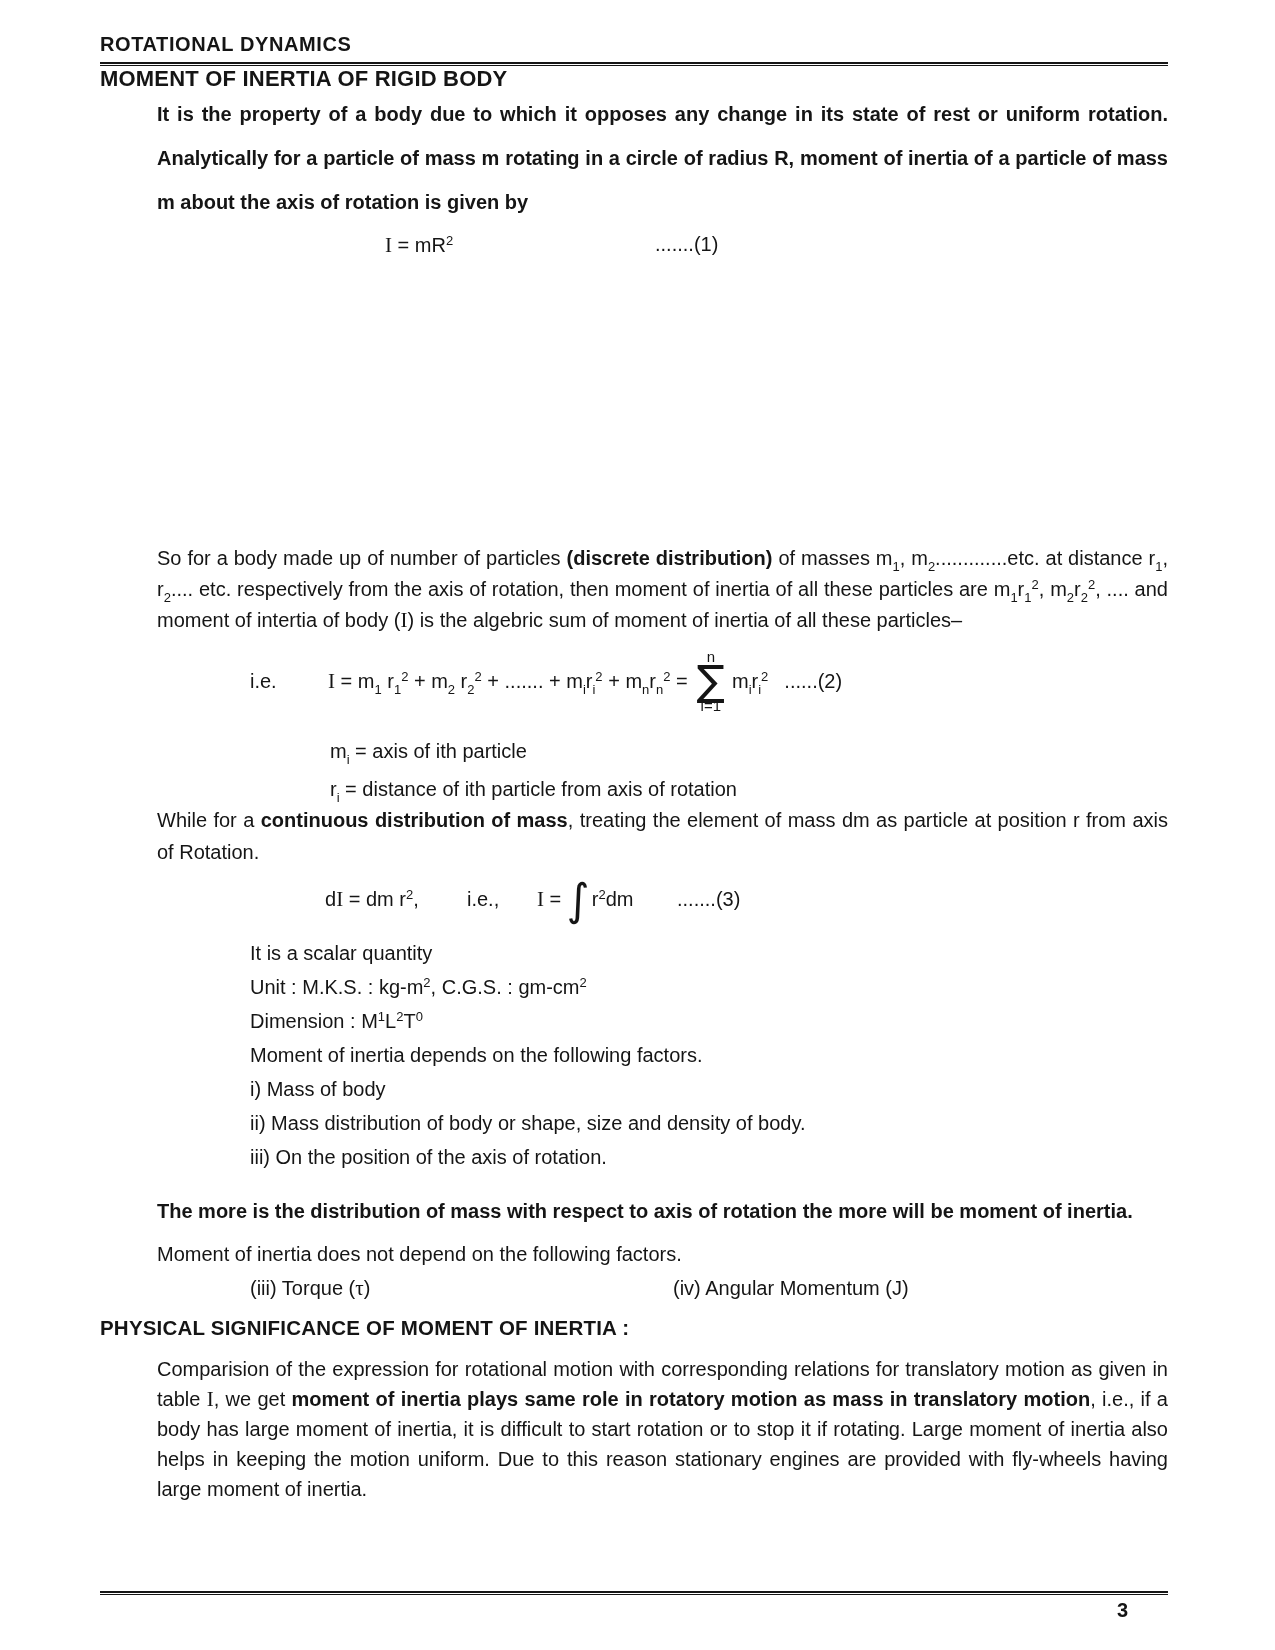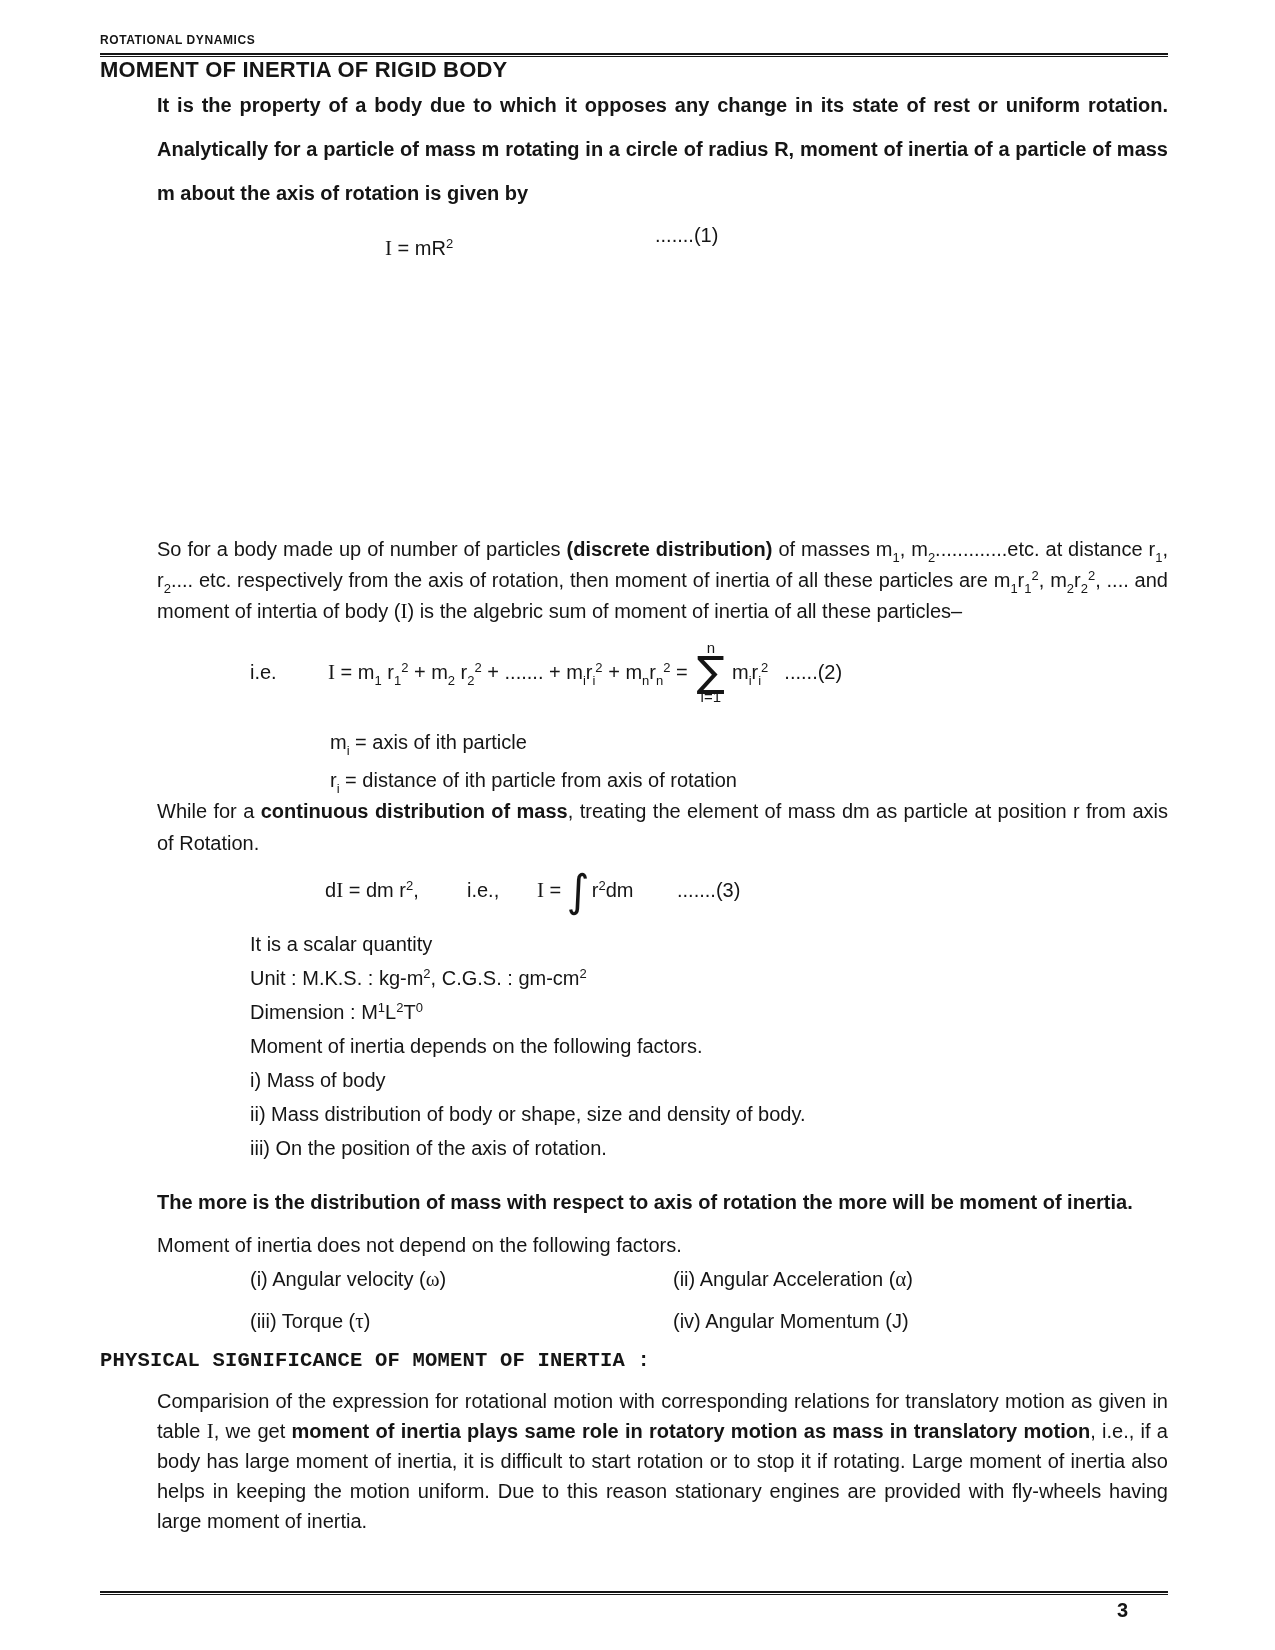--- a/index.html
+++ b/index.html
@@ -4,35 +4,35 @@
 <style>
   * { margin:0; padding:0; box-sizing:border-box; }
   html,body { background:#ffffff; }
   body {
     width:1275px; height:1650px; position:relative; overflow:hidden;
     font-family:"Liberation Sans", sans-serif;
     font-size:20px; color:#151515;
   }
   .content { position:absolute; left:100px; right:107px; top:0; }
 
-  .doc-header { margin-top:33px; font-size:12px; font-weight:bold; letter-spacing:0.6px; }
+  .doc-header { margin-top:33px; font-size:20px; font-weight:bold; letter-spacing:0.6px; }
   .rule { margin-top:6px; height:4px; border-top:2px solid #161616; border-bottom:1px solid #161616; }
 
   .h-main { font-size:22px; font-weight:bold; letter-spacing:0.2px; }
 
   .para { margin-left:57px; text-align:justify; }
   .p-intro      { margin-top:0; line-height:44px;font-weight:bold; }
   .p-discrete   { line-height:31px; }
   .p-continuous { margin-top:0; line-height:32px; }
   .p-more       { margin-top:24px; line-height:33px; font-weight:bold; }
   .p-notdep     { margin-top:12px; line-height:28px; }
   .p-signif     { margin-top:14px; line-height:30px; }
 
   .eq1 { position:relative; height:26px; margin-top:9px; }
-  .eq1 .eq-body { position:absolute; left:285px; top:12px; }
+  .eq1 .eq-body { position:absolute; left:285px; top:0; }
   .eq1 .eq-num  { position:absolute; left:555px; top:0; }
 
   .fig-gap { height:284px; }
 
   .eq2 { display:flex; align-items:center; margin-top:14px; height:62px; }
   .eq2-label { margin-left:150px; width:78px; }
   .sigma { display:inline-flex; flex-direction:column; align-items:center; margin:0 7px 0 9px; }
   .sig-top { font-size:15px; line-height:15px; }
   .sig-mid { font-size:42px; line-height:34px; font-family:"DejaVu Sans", sans-serif; }
   .sig-bot { font-size:15px; line-height:15px; }
@@ -49,21 +49,21 @@
   .eq3 .e3-p2  { left:437px; }
   .eq3 .e3-num { left:577px; }
 
   .prop-list { margin-top:15px; margin-left:150px; }
   .prop-list > div { line-height:28px; margin-bottom:6px; }
 
   .fg { margin-top:6px; margin-left:150px; }
   .fg-row { display:flex; line-height:28px; margin-bottom:14px; }
   .fg-col1 { width:423px; }
 
-  .h-phys { margin-top:12px; font-size:20.5px; font-weight:bold; letter-spacing:0.2px;font-family:Liberation Mono, monospace; }
+  .h-phys { margin-top:12px; font-size:20.5px; font-weight:bold; letter-spacing:0.2px; }
 
   .footer { position:absolute; left:100px; right:107px; top:1585px; }
   .footer .pageno { text-align:right; padding-right:40px; margin-top:4px; font-weight:bold; }
 
   sub { font-size:13px; line-height:0; vertical-align:-6px; }
   sup { font-size:13px; line-height:0; vertical-align:7px; }
   .b { font-weight:bold; }
   .serif { font-family:"Liberation Serif", serif; font-size:1.05em; }
   .int { font-size:44px; line-height:0; vertical-align:-9px; font-family:"DejaVu Sans", sans-serif; margin-right:2px; }
 </style>
@@ -121,24 +121,20 @@
     <div>ii) Mass distribution of body or shape, size and density of body.</div>
     <div>iii) On the position of the axis of rotation.</div>
   </div>
 
   <p class="para p-more"><span class="b">The more is the distribution of mass with respect  to axis of rotation the more will be moment of inertia.</span></p>
 
   <p class="para p-notdep">Moment of inertia does not depend on the following factors.</p>
 
   <div class="fg">
     <div class="fg-row">
-      <div class="fg-col1"><span>(i) Angular velocity (</span><span class="serif">ω</span><span>)</span></div>
-      <div><span>(ii) Angular Acceleration (</span><span class="serif">α</span><span>)</span></div>
-    </div>
-    <div class="fg-row">
       <div class="fg-col1"><span>(iii) Torque (</span><span class="serif">τ</span><span>)</span></div>
       <div><span>(iv) Angular Momentum (J)</span></div>
     </div>
   </div>
 
   <div class="h-phys">PHYSICAL SIGNIFICANCE OF MOMENT OF INERTIA :</div>
 
   <p class="para p-signif"><span>Comparision of the expression for rotational motion with corresponding relations for translatory motion as given in table </span><span class="serif">I</span><span>, we get </span><span class="b">moment of inertia plays same role in rotatory motion as mass in translatory motion</span><span>, i.e., if a body has large moment of inertia, it is difficult to start rotation or to stop it if rotating. Large moment of inertia also helps in keeping the motion uniform.  Due to this reason stationary engines are provided with fly-wheels having large moment of inertia.</span></p>
 
 </div>

